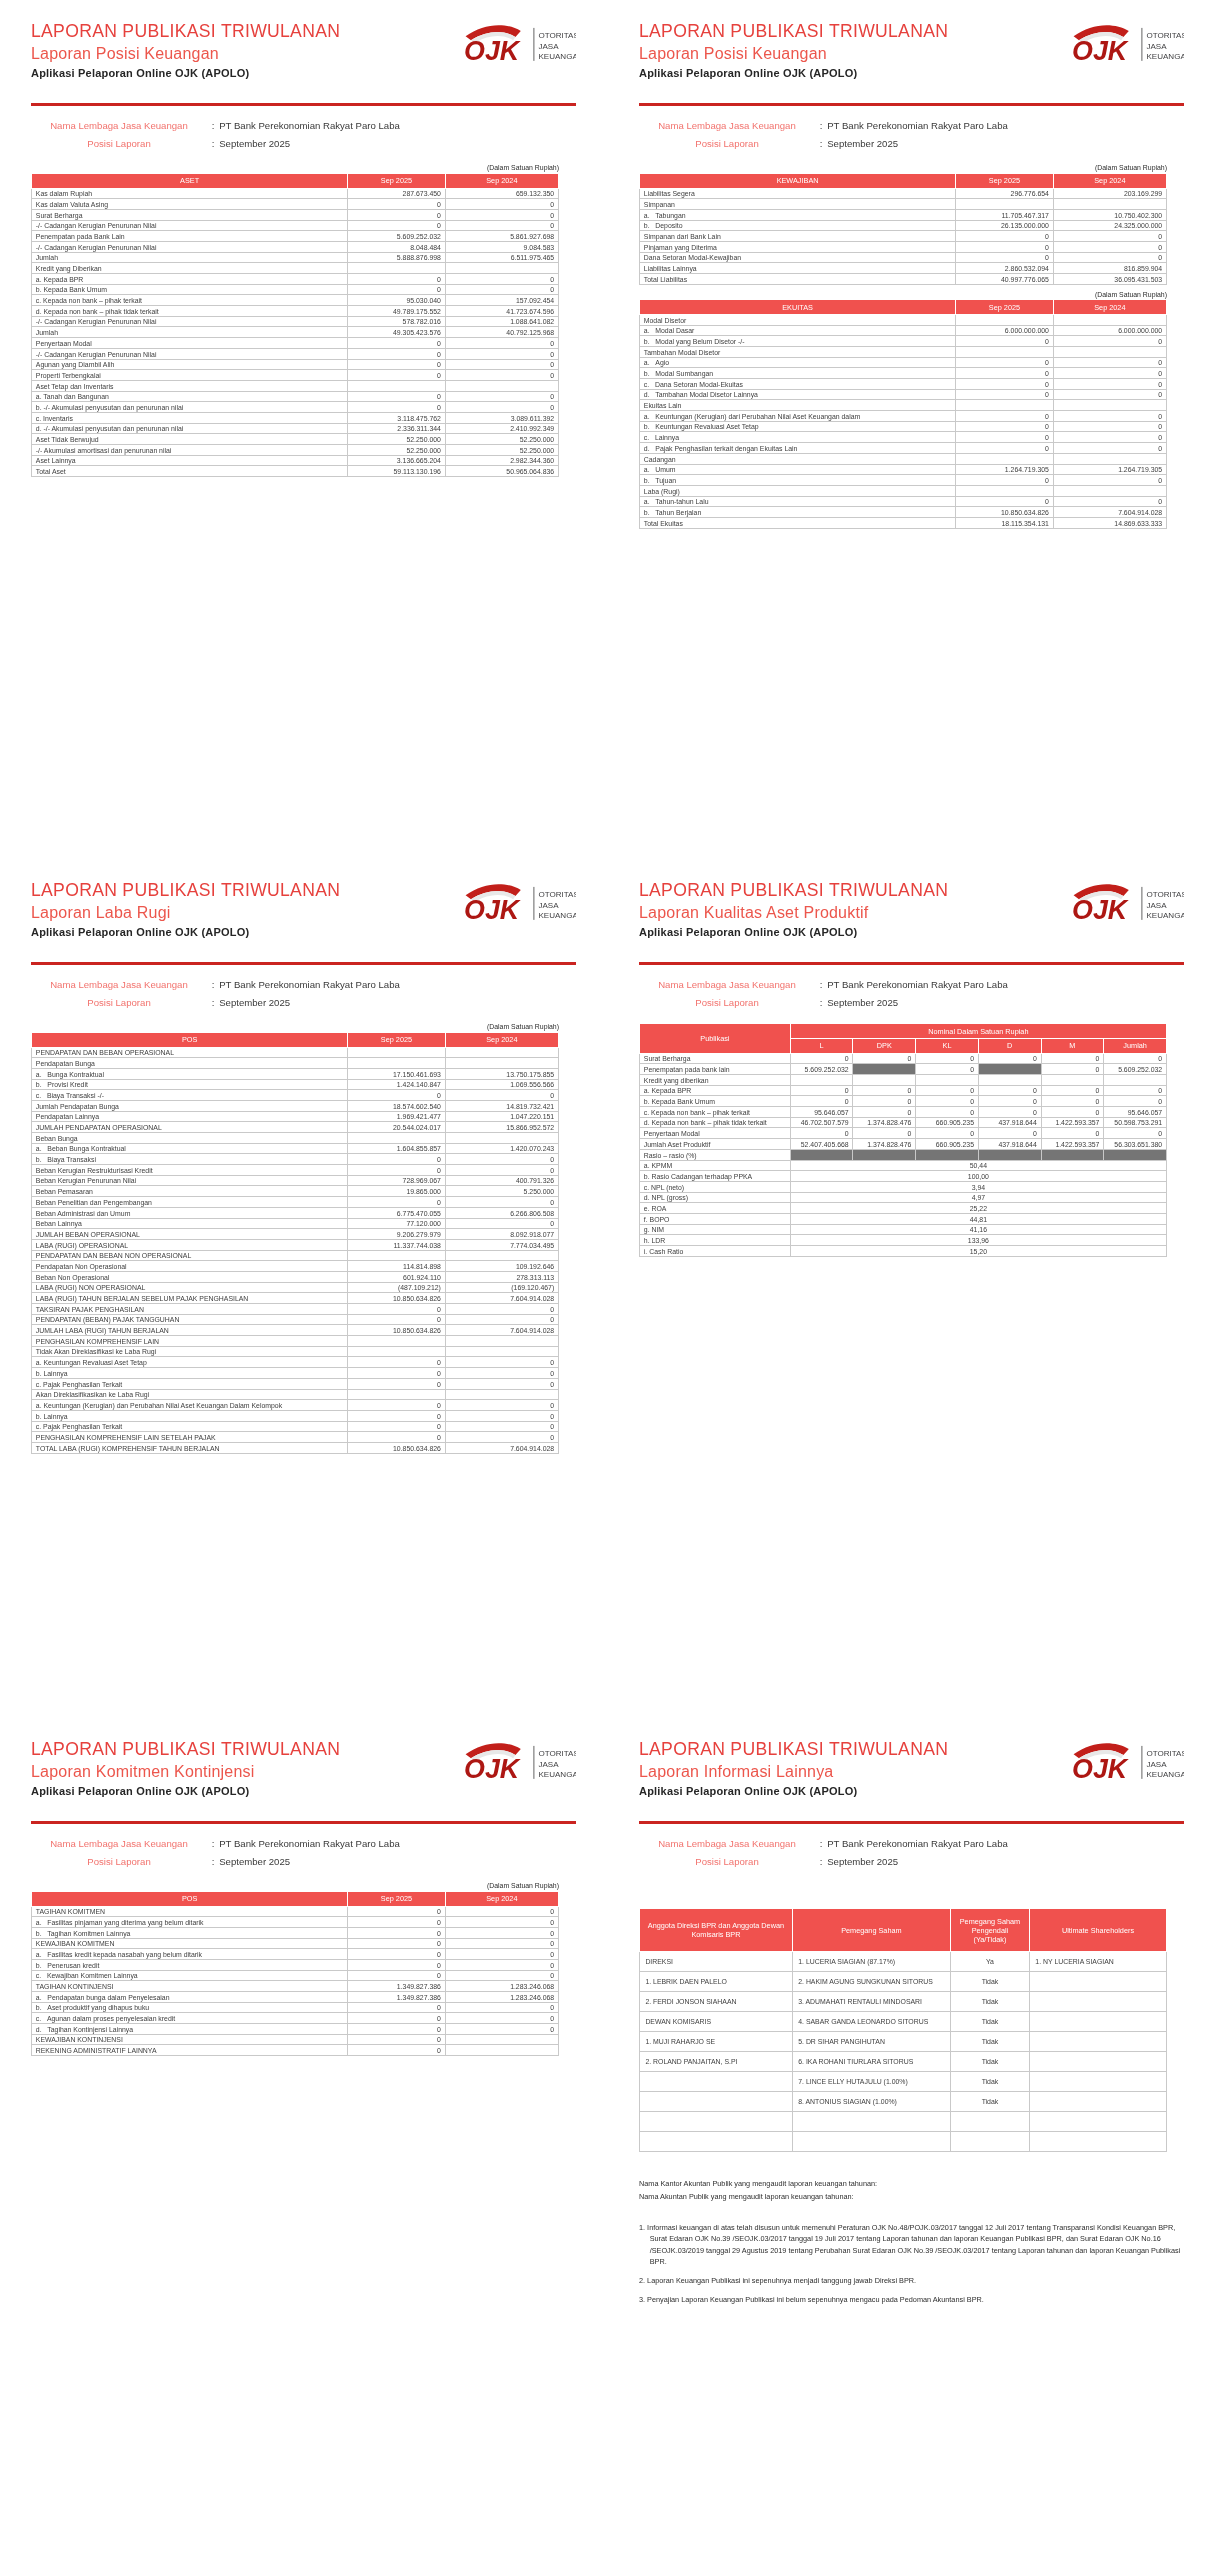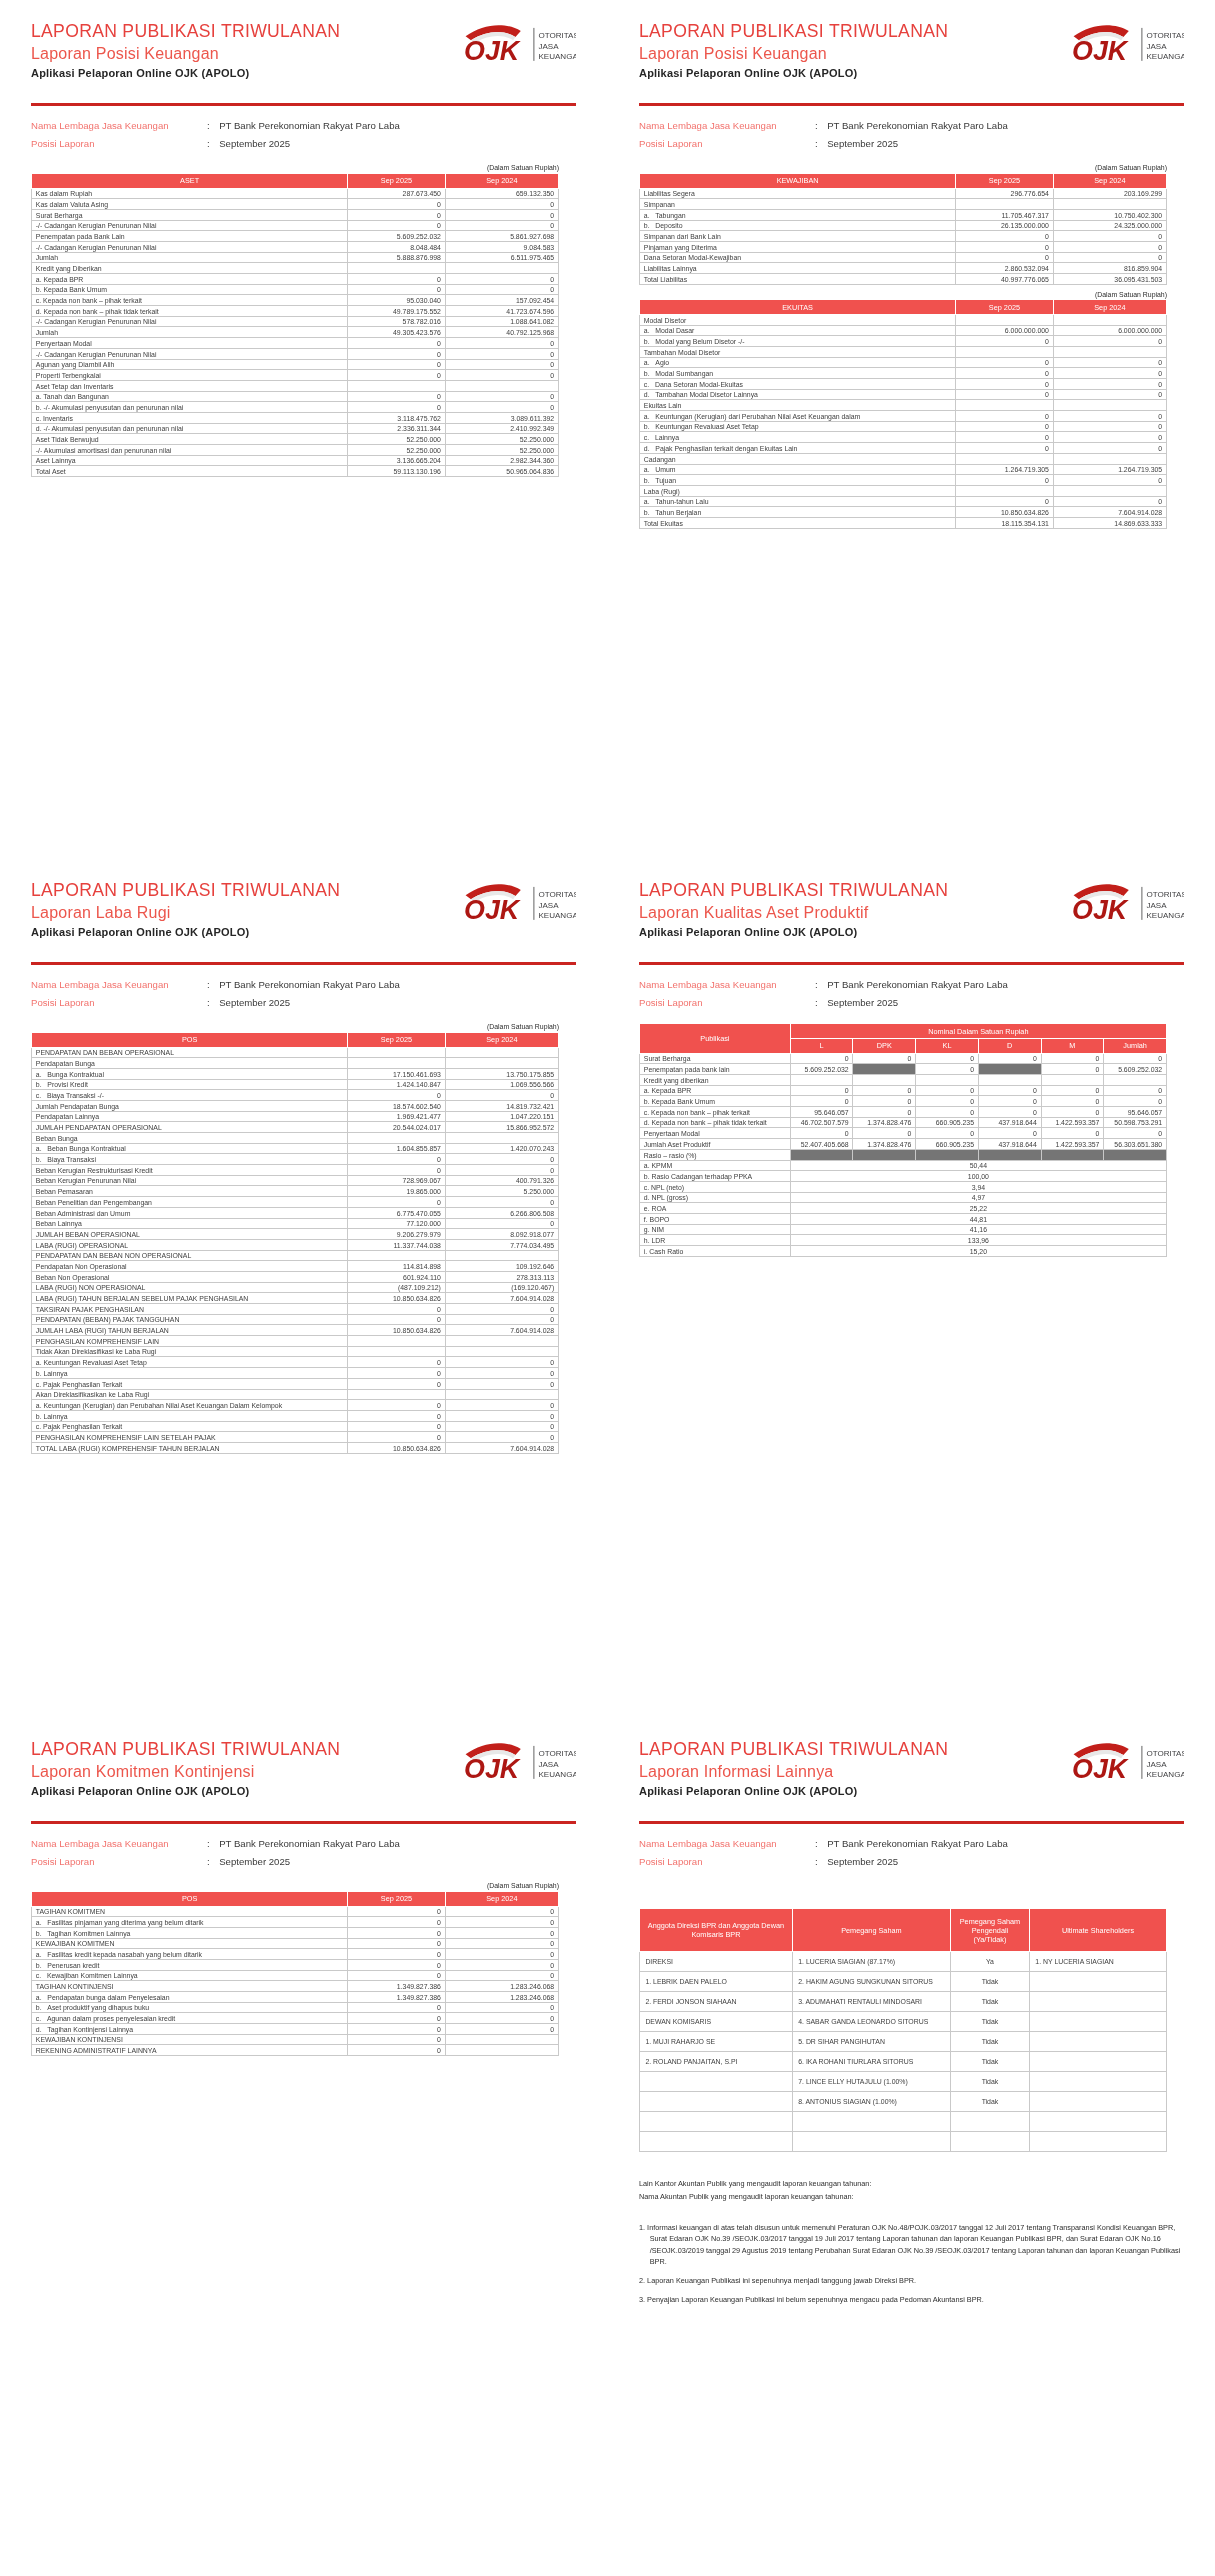--- a/index.html
+++ b/index.html
@@ -6,21 +6,21 @@
   html,body { background:#fff; }
   body { width:1215px; font-family:"Liberation Sans", sans-serif; color:#3d3d3d; }
   .sheet { display:grid; grid-template-columns:608px 608px; grid-template-rows:859px 859px 859px; }
   .panel { width:608px; height:859px; padding:12px 0 0 31px; overflow:hidden; position:relative; background:#fff; }
   .phead { position:relative; width:545px; height:70px; }
   .t1 { font-size:17.6px; color:#e6413d; letter-spacing:0.3px; margin-top:9.2px; }
   .t2 { font-size:16px; color:#ec564c; letter-spacing:0.2px; margin-top:3.1px; }
   .t3 { font-size:11px; color:#262626; font-weight:bold; margin-top:3.8px; letter-spacing:0.2px; }
   .logo { position:absolute; top:0; right:0; width:115px; height:46px; }
   .divider { width:545px; height:3.1px; background:#ca2420; margin-top:12.2px; }
-  .info { margin-top:13.8px; width:545px; }
+  .info { margin-top:13.8px; width:545px;text-align:center; }
   .irow { font-size:9.6px; margin-bottom:6.9px; display:flex; }
   .ilabel { display:inline-block; width:176px; color:#f2736e; }
   .icolon { display:inline-block; width:12.2px; color:#3a3a3a; }
   .ivalue { color:#3a3a3a; }
   .unit { width:528px; text-align:right; font-size:6.9px; color:#2b2b2b; margin-top:15.3px; margin-bottom:1.5px; }
   .unit.tight { margin-top:6.1px; }
   table.tbl { width:528px; border-collapse:collapse; table-layout:fixed; }
   .tbl th { background:#f0514e; color:#fff; font-weight:normal; text-align:center; font-size:7.3px; padding:2.3px 3.1px; border:1.1px solid #fff;margin-left:16px; }
   .tbl td { border:0.8px solid #c9c9c9; font-size:6.9px; color:#3d3d3d; padding:1.5px 3.8px 0.8px 3.8px; height:10.7px; vertical-align:middle; }
   .tbl td.l { text-align:left; }
@@ -1096,21 +1096,21 @@
             <tr>
               <td class="l"></td>
               <td class="l"></td>
               <td class="c"></td>
               <td class="l"></td>
             </tr>
           </tbody>
         </table>
       </div>
     <div class="notes">
-      <div class="aline">Lain Kantor Akuntan Publik yang mengaudit laporan keuangan tahunan:</div>
+      <div class="aline">Nama Kantor Akuntan Publik yang mengaudit laporan keuangan tahunan:</div>
       <div class="aline">Nama Akuntan Publik yang mengaudit laporan keuangan tahunan:</div>
       <div class="gap"></div>
       <div class="nnum">1. Informasi keuangan di atas telah disusun untuk memenuhi Peraturan OJK No.48/POJK.03/2017 tanggal 12 Juli 2017 tentang Transparansi Kondisi Keuangan BPR, Surat Edaran OJK No.39 /SEOJK.03/2017 tanggal 19 Juli 2017 tentang Laporan tahunan dan laporan Keuangan Publikasi BPR, dan Surat Edaran OJK No.16 /SEOJK.03/2019 tanggal 29 Agustus 2019 tentang Perubahan Surat Edaran OJK No.39 /SEOJK.03/2017 tentang Laporan tahunan dan laporan Keuangan Publikasi BPR.</div>
       <div class="nnum">2. Laporan Keuangan Publikasi ini sepenuhnya menjadi tanggung jawab Direksi BPR.</div>
       <div class="nnum">3. Penyajian Laporan Keuangan Publikasi ini belum sepenuhnya mengacu pada Pedoman Akuntansi BPR.</div>
     </div>
   </section>
 
 </div>
 

